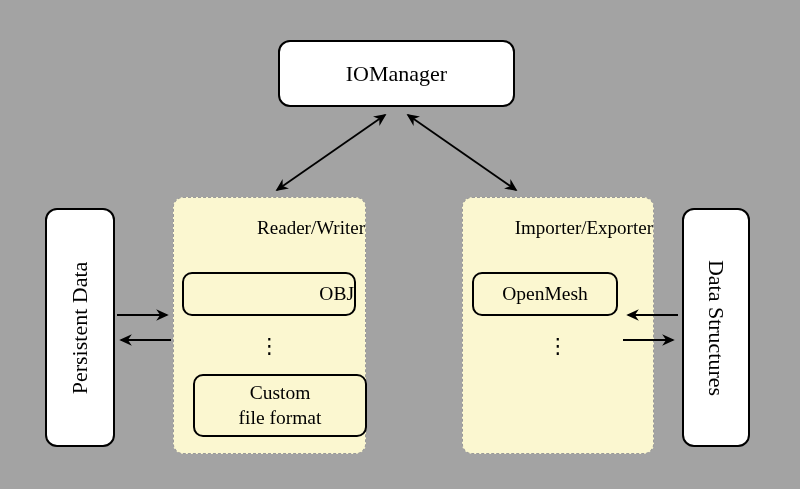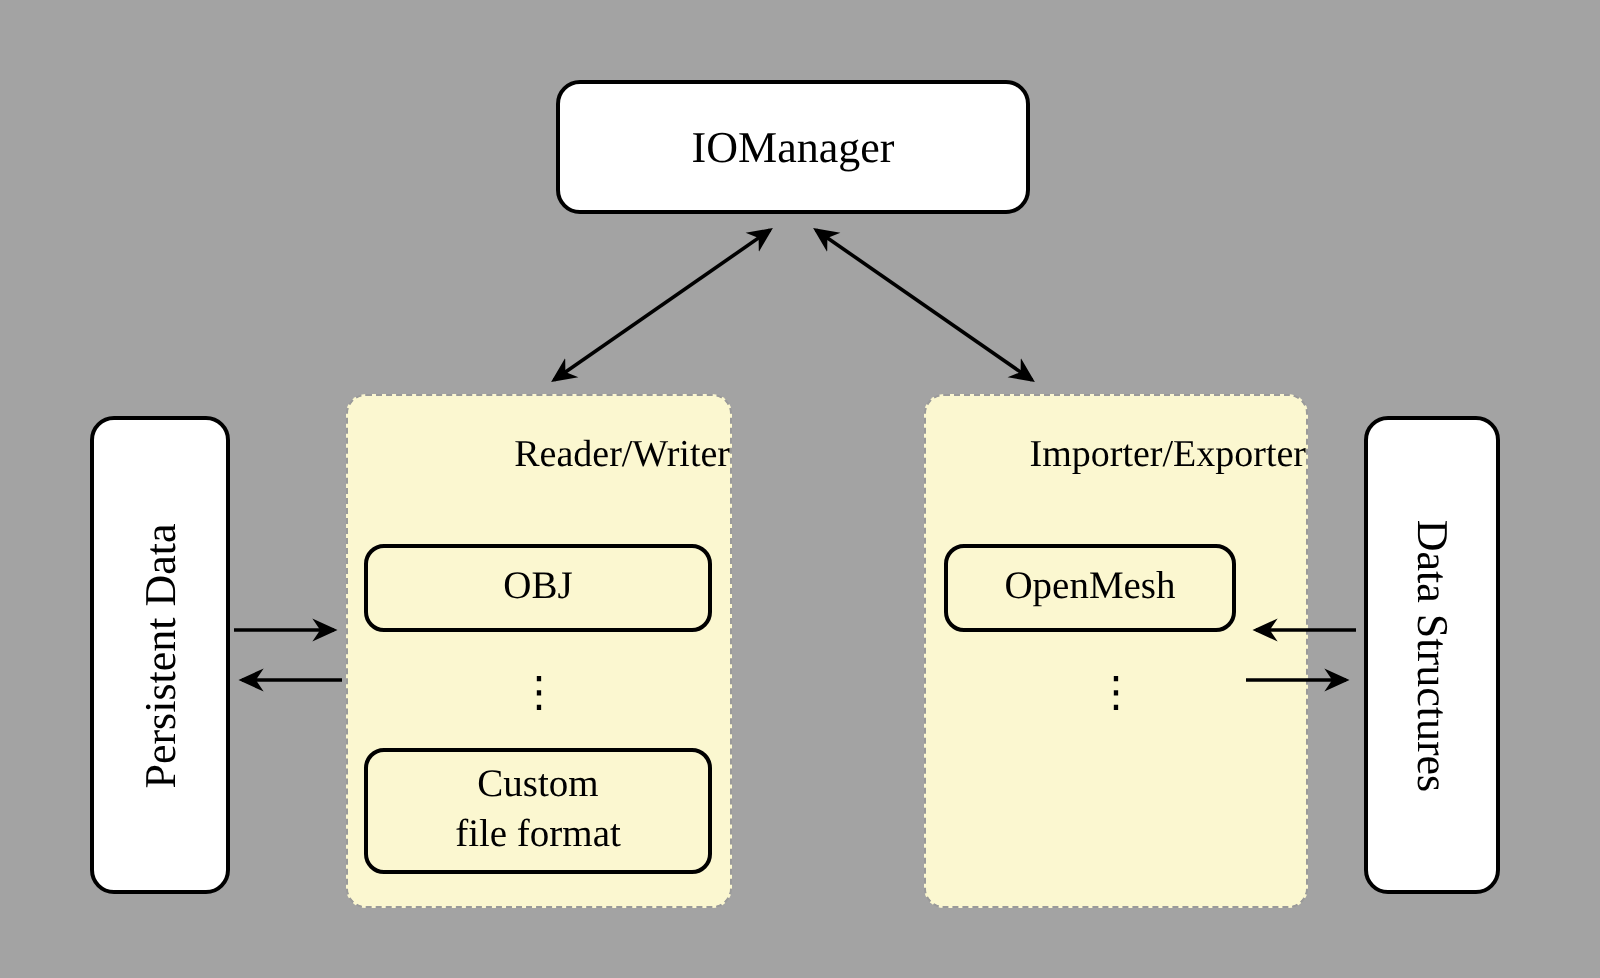--- a/index.html
+++ b/index.html
@@ -97,25 +97,25 @@
   <div class="abs node" style="left:45px; top:208px; width:70px; height:239px;">
     <span class="vlabel rot-ccw">Persistent Data</span>
   </div>
 
   <div class="abs node" style="left:682px; top:208px; width:68px; height:239px;">
     <span class="vlabel rot-cw">Data Structures</span>
   </div>
 
   <div class="abs group" style="left:173px; top:197px; width:193px; height:257px;">
     <div class="group-title">Reader/Writer</div>
-    <div class="inner-box" style="left:8px; top:74px; width:174px; height:44px;">
+    <div class="inner-box" style="left:8px; top:74px; width:174px; height:44px;justify-content:flex-end;">
       <span>OBJ</span>
     </div>
     <div class="ellipsis" style="top:138px;">⋮</div>
-    <div class="inner-box" style="left:8px; top:176px; width:174px; height:63px;">
+    <div class="inner-box" style="left:19px; top:176px; width:174px; height:63px;">
       <span>Custom
 file format</span>
     </div>
   </div>
 
   <div class="abs group" style="left:427px; top:197px; width:192px; height:257px;margin-left:35px;">
     <div class="group-title">Importer/Exporter</div>
     <div class="inner-box" style="left:9px; top:74px; width:146px; height:44px;">
       <span>OpenMesh</span>
     </div>

